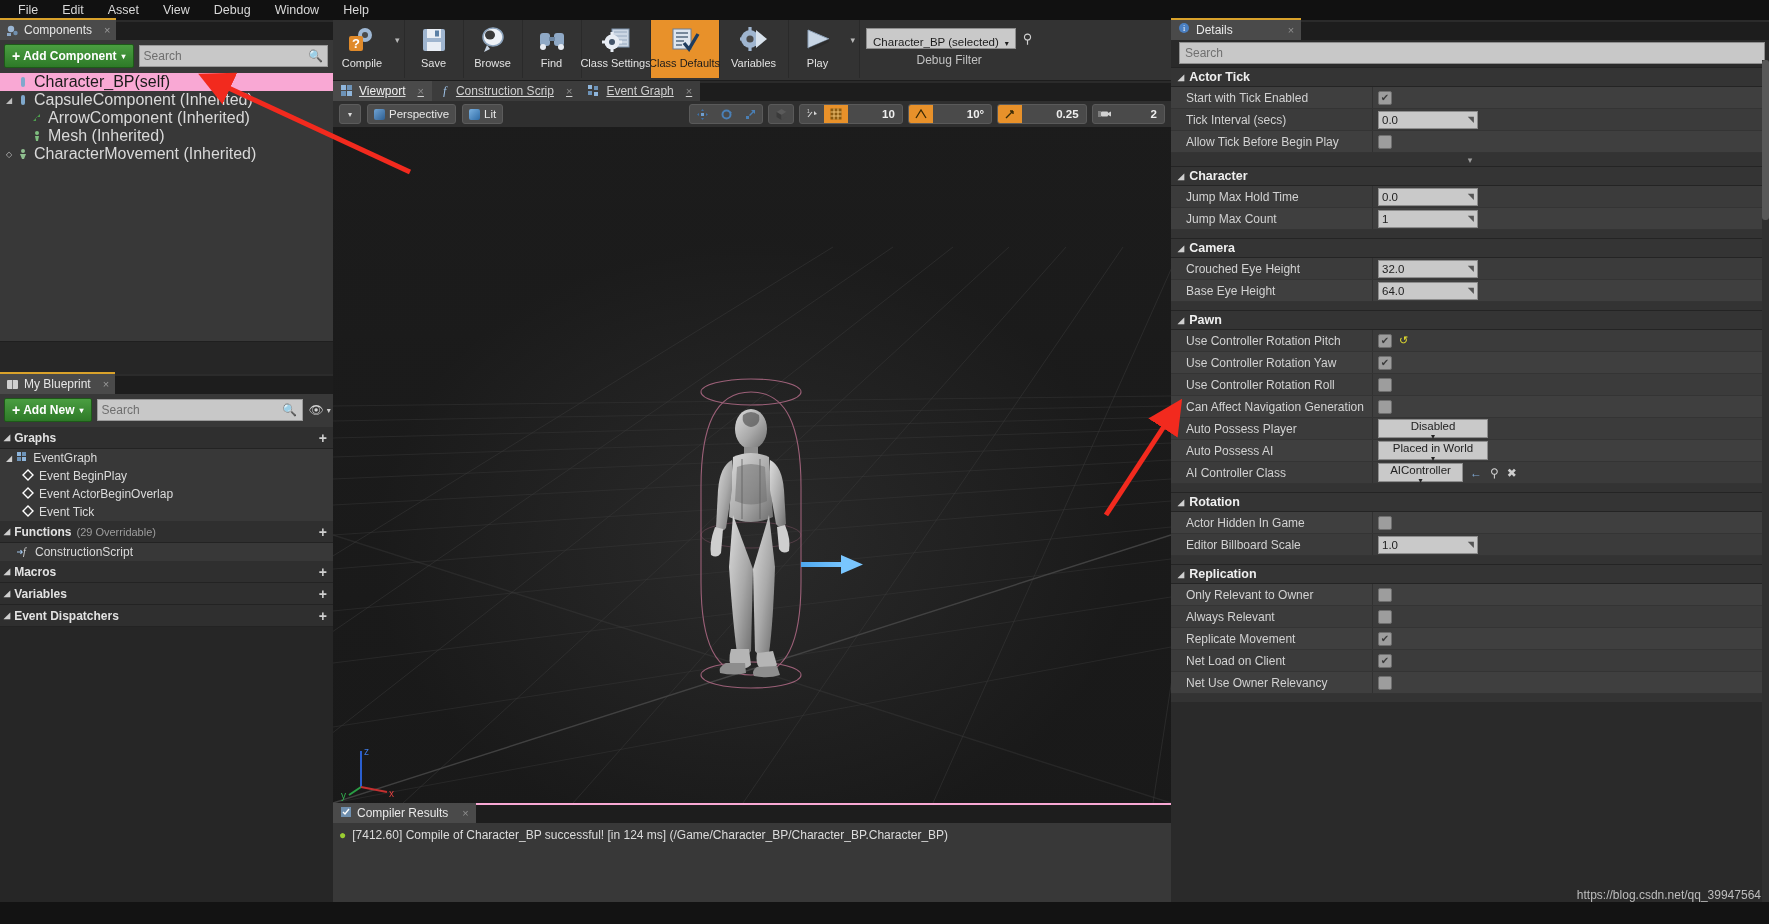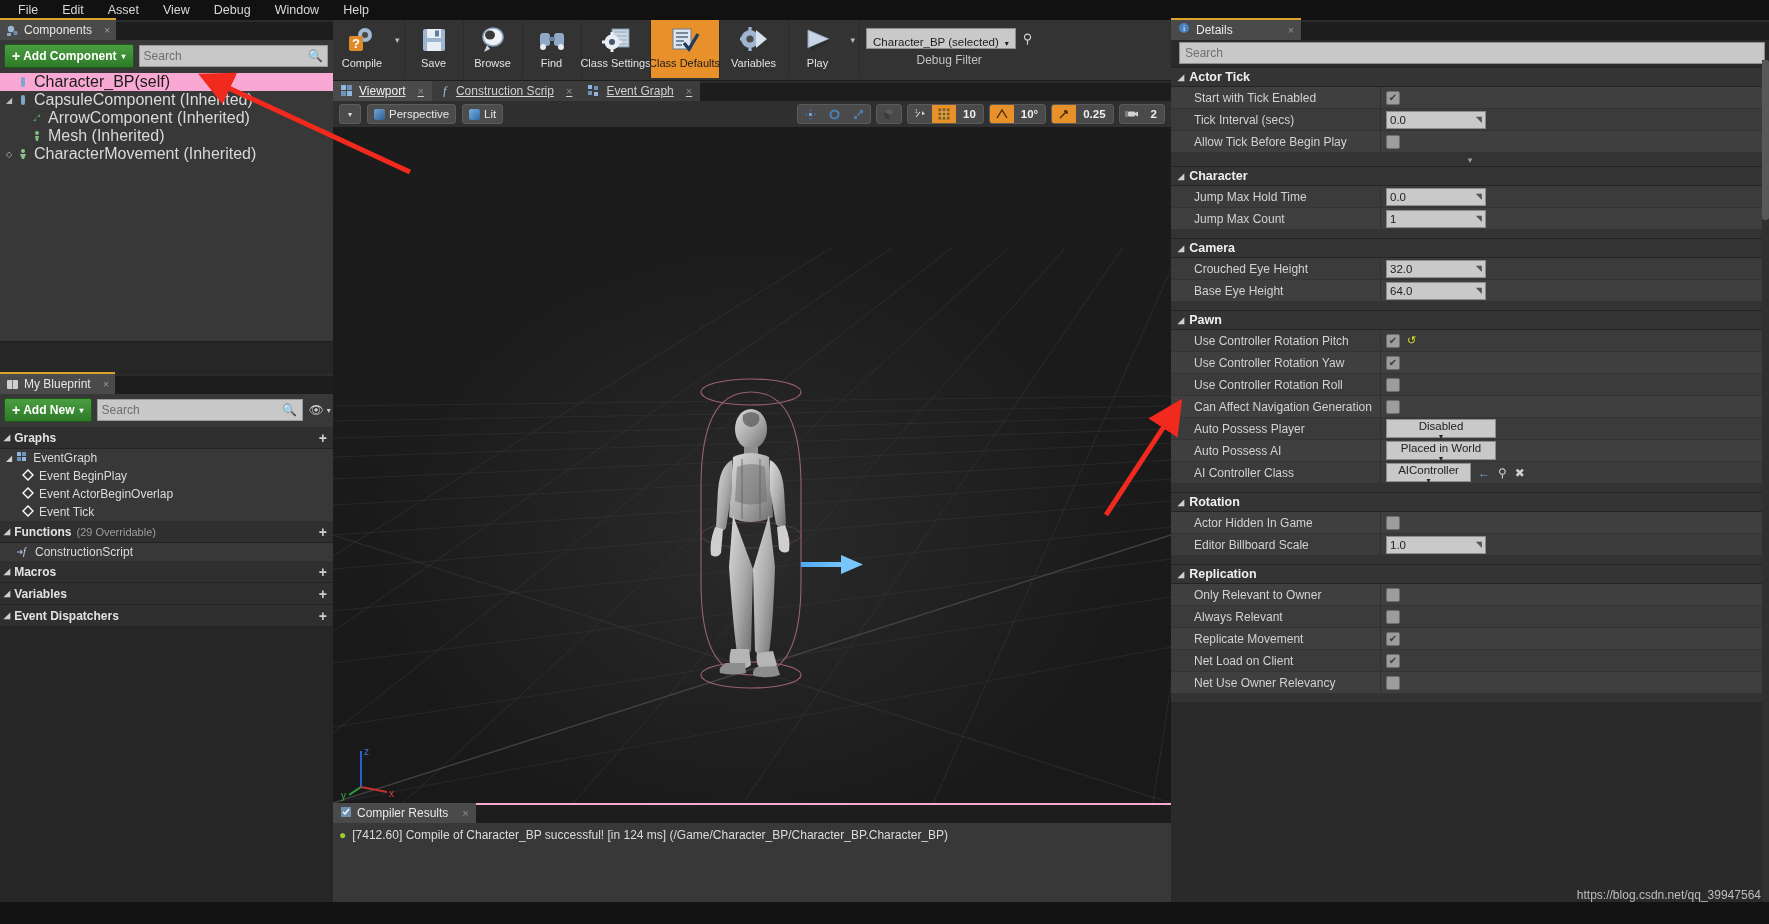--- a/index.html
+++ b/index.html
@@ -70,21 +70,21 @@
   .vpctrl{height:26px;background:#2f2f2f;display:flex;align-items:center;padding:0 6px;position:relative;}
   .pill{height:18px;background:#4c4c4c;border:1px solid #5c5c5c;border-radius:3px;display:flex;align-items:center;
         padding:0 6px;font-size:11.5px;color:#e8e8e8;margin-right:6px;}
   .pill .sq{width:11px;height:11px;margin-right:4px;border-radius:2px;display:inline-block;}
   .miniarrow{width:20px;height:18px;background:#4c4c4c;border:1px solid #5c5c5c;border-radius:3px;display:flex;
              align-items:center;justify-content:center;font-size:8px;color:#ddd;margin-right:6px;}
   .vpright{position:absolute;right:6px;display:flex;align-items:center;}
   .ctlgrp{display:flex;align-items:center;background:#4a4a4a;border:1px solid #5a5a5a;border-radius:3px;margin-left:5px;overflow:hidden;}
   .ctl{width:24px;height:18px;display:flex;align-items:center;justify-content:center;font-size:11px;color:#e0e0e0;}
   .ctl.on{background:#e8912a;color:#222;}
-  .ctl.num{width:auto;padding:0 7px;font-size:11.5px;font-weight:bold;color:#efefef;}
+  .ctl.num{width:auto;padding:0 7px;font-size:11.5px;font-weight:bold;color:#efefef;margin-left:27px;}
 
   .viewport{position:relative;height:676px;background:#1c1c1c;overflow:hidden;}
   .vpgrid{position:absolute;inset:0;}
 
   .cresults{height:20px;background:#f9a8d4;display:flex;align-items:flex-end;}
   .crtab{height:20px;display:flex;align-items:center;background:#4a4a4a;padding:0 7px;font-size:12px;border-top:2px solid #d9a22b;color:#e8e8e8;}
   .crtab .x{margin-left:14px;color:#8f8f8f;font-size:11px;}
   .crbody{height:82px;background:#383838;padding:5px 6px;font-size:12px;color:#dcdcdc;display:flex;align-items:flex-start;}
   .crbody .bullet{color:#9acd32;margin-right:6px;font-size:12px;line-height:15px;}
 
@@ -92,21 +92,21 @@
   .right{position:absolute;left:1171px;top:20px;width:598px;height:884px;background:#2a2a2a;}
   .dtabs{height:20px;background:#2b2b2b;display:flex;align-items:flex-end;}
   .dtab{height:20px;display:flex;align-items:center;background:#4a4a4a;padding:0 7px;font-size:12px;border-top:2px solid #d9a22b;color:#e9e9e9;}
   .dtab .x{margin-left:55px;color:#8f8f8f;font-size:11px;}
   .dsearch{height:20px;margin:2px 4px 3px 8px;background:#c8c8c8;border:1px solid #8e8e8e;display:flex;align-items:center;
            padding:0 5px;color:#707070;font-size:12px;}
 
   .catbar{height:18px;background:#343434;display:flex;align-items:center;padding-left:7px;
           font-size:12.5px;font-weight:bold;color:#efefef;border-top:1px solid #242424;border-bottom:1px solid #242424;}
   .catbar .tri{font-size:8px;margin-right:5px;color:#d0d0d0;}
-  .prow{height:21px;display:flex;align-items:center;background:#3b3b3b;border-bottom:1px solid #343434;padding-left:8px;}
+  .prow{height:21px;display:flex;align-items:center;background:#3b3b3b;border-bottom:1px solid #343434;}
   .prow:nth-child(even){background:#3f3f3f;}
   .plabel{width:186px;padding-left:15px;font-size:12px;color:#d2d2d2;white-space:nowrap;overflow:hidden;}
   .pval{flex:1;display:flex;align-items:center;padding-left:5px;border-left:1px solid #313131;height:100%;}
   .cbox{width:12px;height:12px;background:#9d9d9d;border:1px solid #6e6e6e;border-radius:2px;display:inline-flex;
         align-items:center;justify-content:center;color:#3a3a3a;font-size:10px;line-height:1;}
   .cbox.unchecked{background:#9d9d9d;}
   .numbox{width:92px;height:16px;background:#c9c9c9;border:1px solid #8c8c8c;display:flex;align-items:center;
           justify-content:space-between;padding:0 3px;font-size:11.5px;color:#222;}
   .numbox .sp{font-size:8px;color:#555;}
   .ddown{width:100px;height:17px;background:#c9c9c9;border:1px solid #8c8c8c;display:flex;align-items:center;

